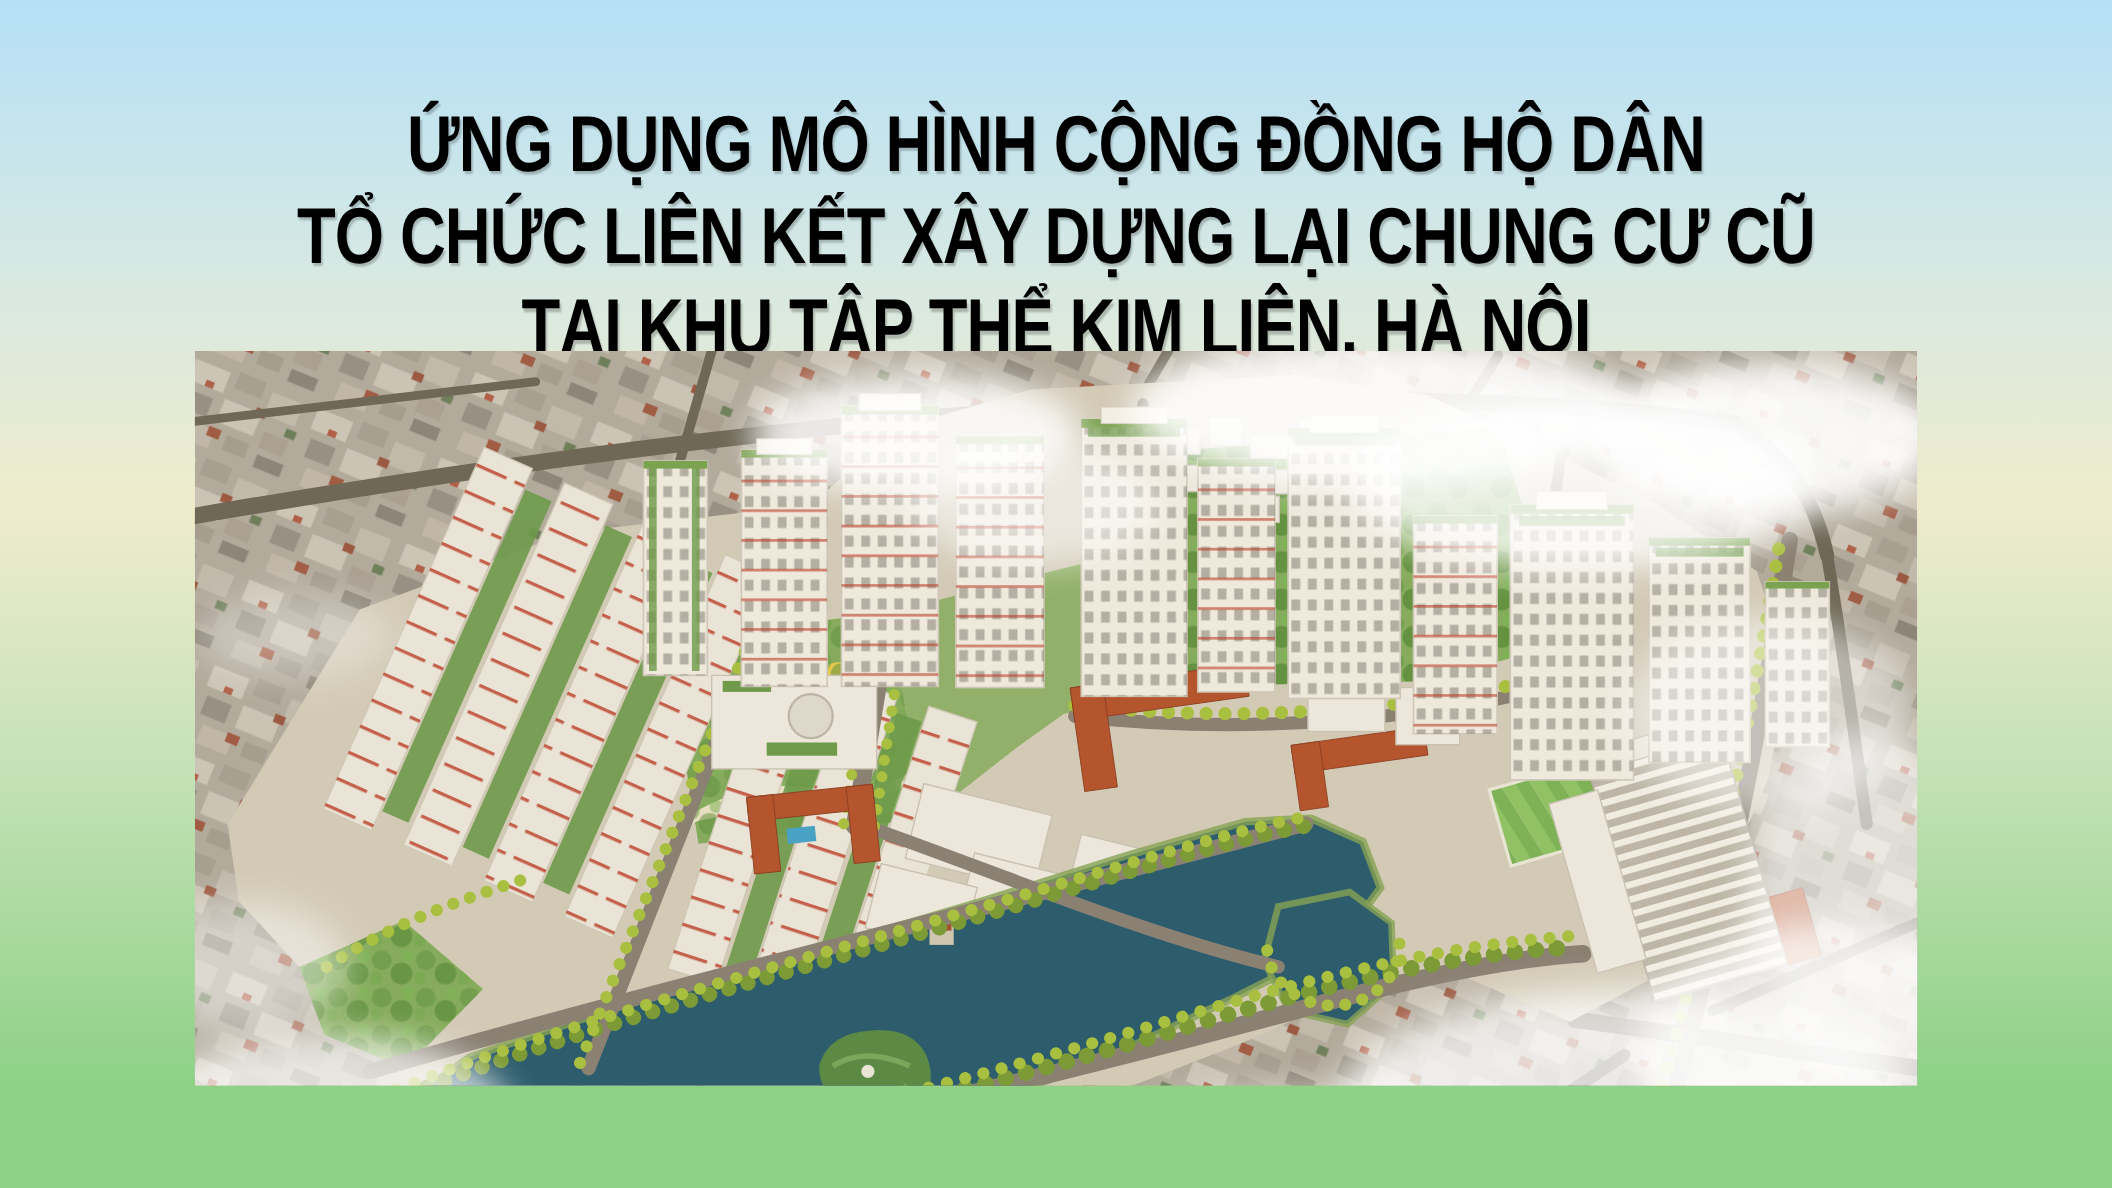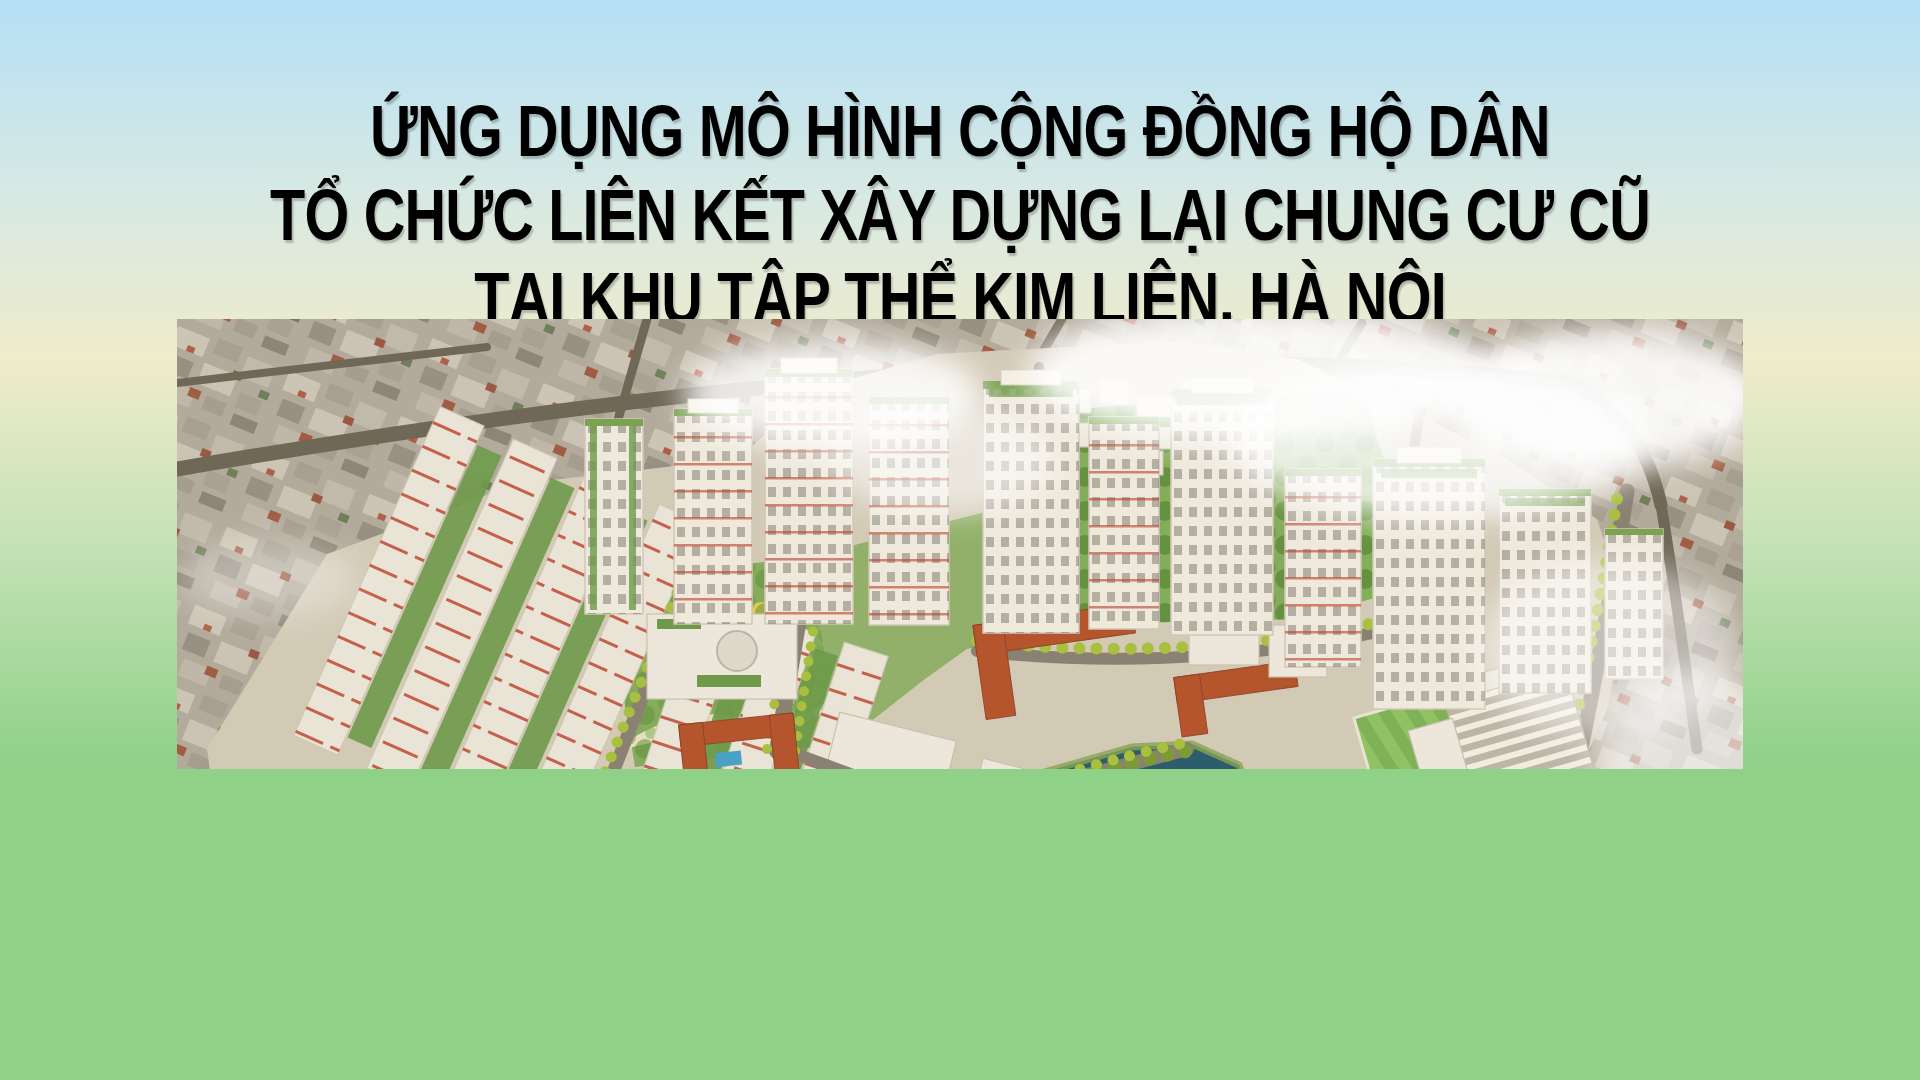--- a/index.html
+++ b/index.html
@@ -1,17 +1,17 @@
 <!DOCTYPE html>
 <html style="--bg-top: #b5e0f7; --bg-upper: #d8e9e2; --bg-mid: #efeccb; --bg-lower: #c6e2b7; --bg-bottom: #8ed187; --lake: #2d5d6d; --park: #86ab5c; --tree: #a9bf3f; --building: #ece7da; --roof-red: #b4552e; --road: #8a8173; --city: #b2aa9b; --cloud: #ffffff; --title: #000000;"><head>
 <meta charset="utf-8">
 <style>
   html,body{margin:0;padding:0;background:#8ed187;}
   .slide{
-    position:relative;width:1920px;height:769px;overflow:hidden;
+    position:relative;width:1920px;height:987px;overflow:hidden;
     background:linear-gradient(180deg,
       var(--bg-top,#b5e0f7) 0%,
       var(--bg-upper,#d8e9e2) 26%,
       var(--bg-mid,#efeccb) 47%,
       var(--bg-lower,#c6e2b7) 70%,
       var(--bg-bottom,#8ed187) 100%);
     font-family:"Liberation Sans", sans-serif;
   }
   .title{
     position:absolute;top:42px;left:0;right:0;text-align:center;

